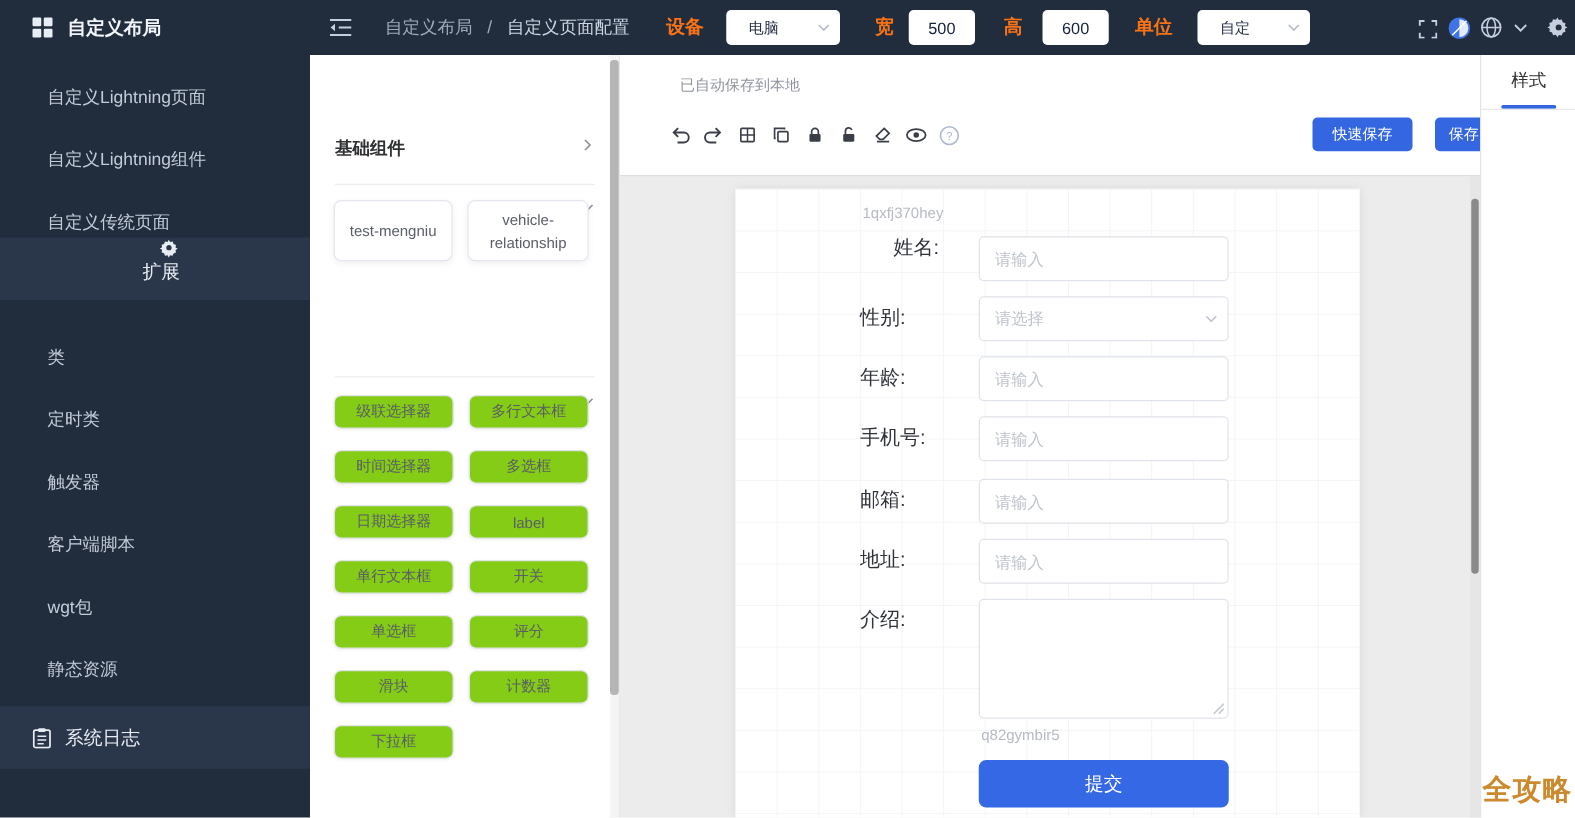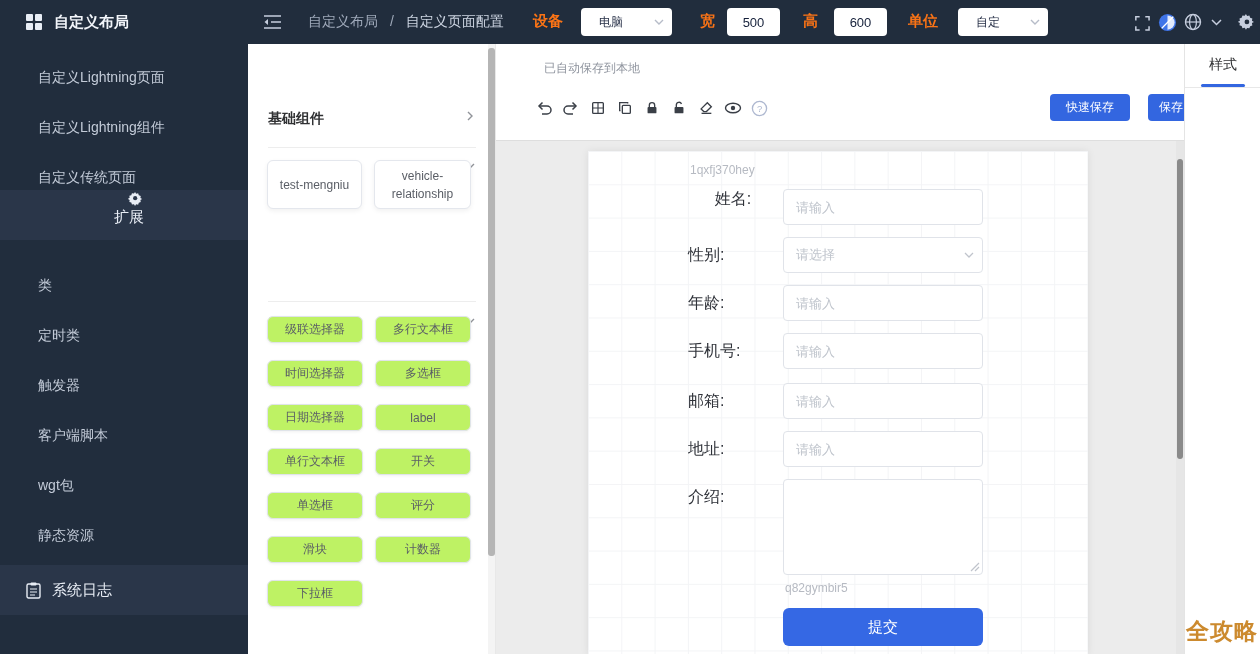--- a/index.html
+++ b/index.html
@@ -27,21 +27,21 @@
   .tb-select .chev { margin-right:8px; }
   .tb-input { position:absolute; top:8px; height:28px; width:53px; background:#fff; border:none; border-radius:4px; text-align:center; font-size:13px; color:#15203a; font-family:"Liberation Sans",sans-serif; }
   .tb-icon { position:absolute; top:12px; width:20px; height:20px; cursor:pointer; display:flex; align-items:center; justify-content:center; }
 
   
   #palette { position:absolute; left:248px; top:44px; width:248px; height:610px; background:#fff; border-right:1px solid #e8e8e8; }
   .pal-sec-title { position:absolute; left:20px; width:208px; display:flex; align-items:flex-start; justify-content:space-between; cursor:pointer; }
   .pal-sec-title span { font-size:14px; font-weight:bold; color:#303133; }
   .pal-divider { position:absolute; left:20px; width:208px; height:0; border-top:1px solid #ededed; }
   .pal-card { position:absolute; background:#fff; border:1px solid #e4e7ed; border-radius:6px; box-shadow:0 2px 5px rgba(0,0,0,.06); font-size:12px; color:#5a5e66; display:flex; align-items:center; justify-content:center; text-align:center; cursor:grab; line-height:1.5; padding:2px 4px; }
-  .pal-btn { position:absolute; width:96px; height:27px; background:#bef264; border:1px solid #e0e4e9; border-radius:6px; box-shadow:0 1px 3px rgba(0,0,0,.06); font-size:12px; color:#5a5e66; display:flex; align-items:center; justify-content:center; cursor:grab; white-space:nowrap; }
+  .pal-btn { position:absolute; width:96px; height:27px; background:#84cc16; border:1px solid #e0e4e9; border-radius:6px; box-shadow:0 1px 3px rgba(0,0,0,.06); font-size:12px; color:#5a5e66; display:flex; align-items:center; justify-content:center; cursor:grab; white-space:nowrap; }
   #palette-scrollbar { position:absolute; left:488px; top:44px; width:7px; height:610px; background:#f4f4f4; }
   #palette-scrollbar .thumb { position:absolute; left:0; top:4px; width:7px; height:508px; background:#b5b5b5; border-radius:3px; }
 
   
   #editor-header { position:absolute; left:496px; top:44px; width:688px; height:96px; background:#fff;margin-left:24px; }
   .autosave { position:absolute; left:24px; top:16px; font-size:12px; color:#8f949e; }
   .ed-tools { position:absolute; left:10px; top:53px; display:flex; }
   .ed-tool { width:27px; height:22px; display:flex; align-items:center; justify-content:center; cursor:pointer; }
   .btn-blue { position:absolute; top:50px; height:27px; background:#3366e0; color:#fff; font-size:12px; border:none; border-radius:4px; cursor:pointer; font-family:"Liberation Sans",sans-serif; }
 

